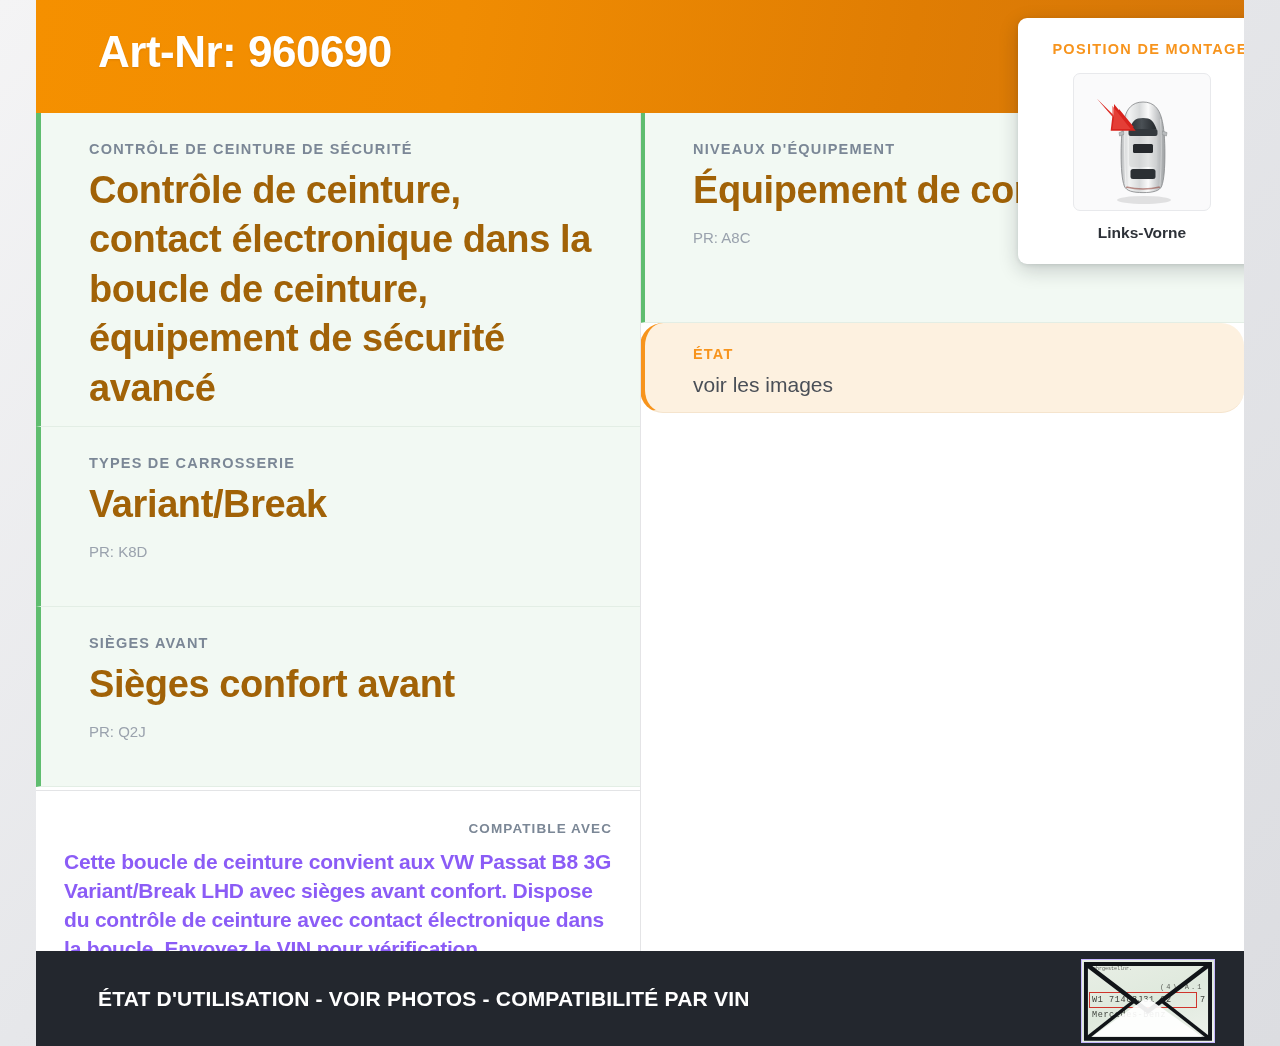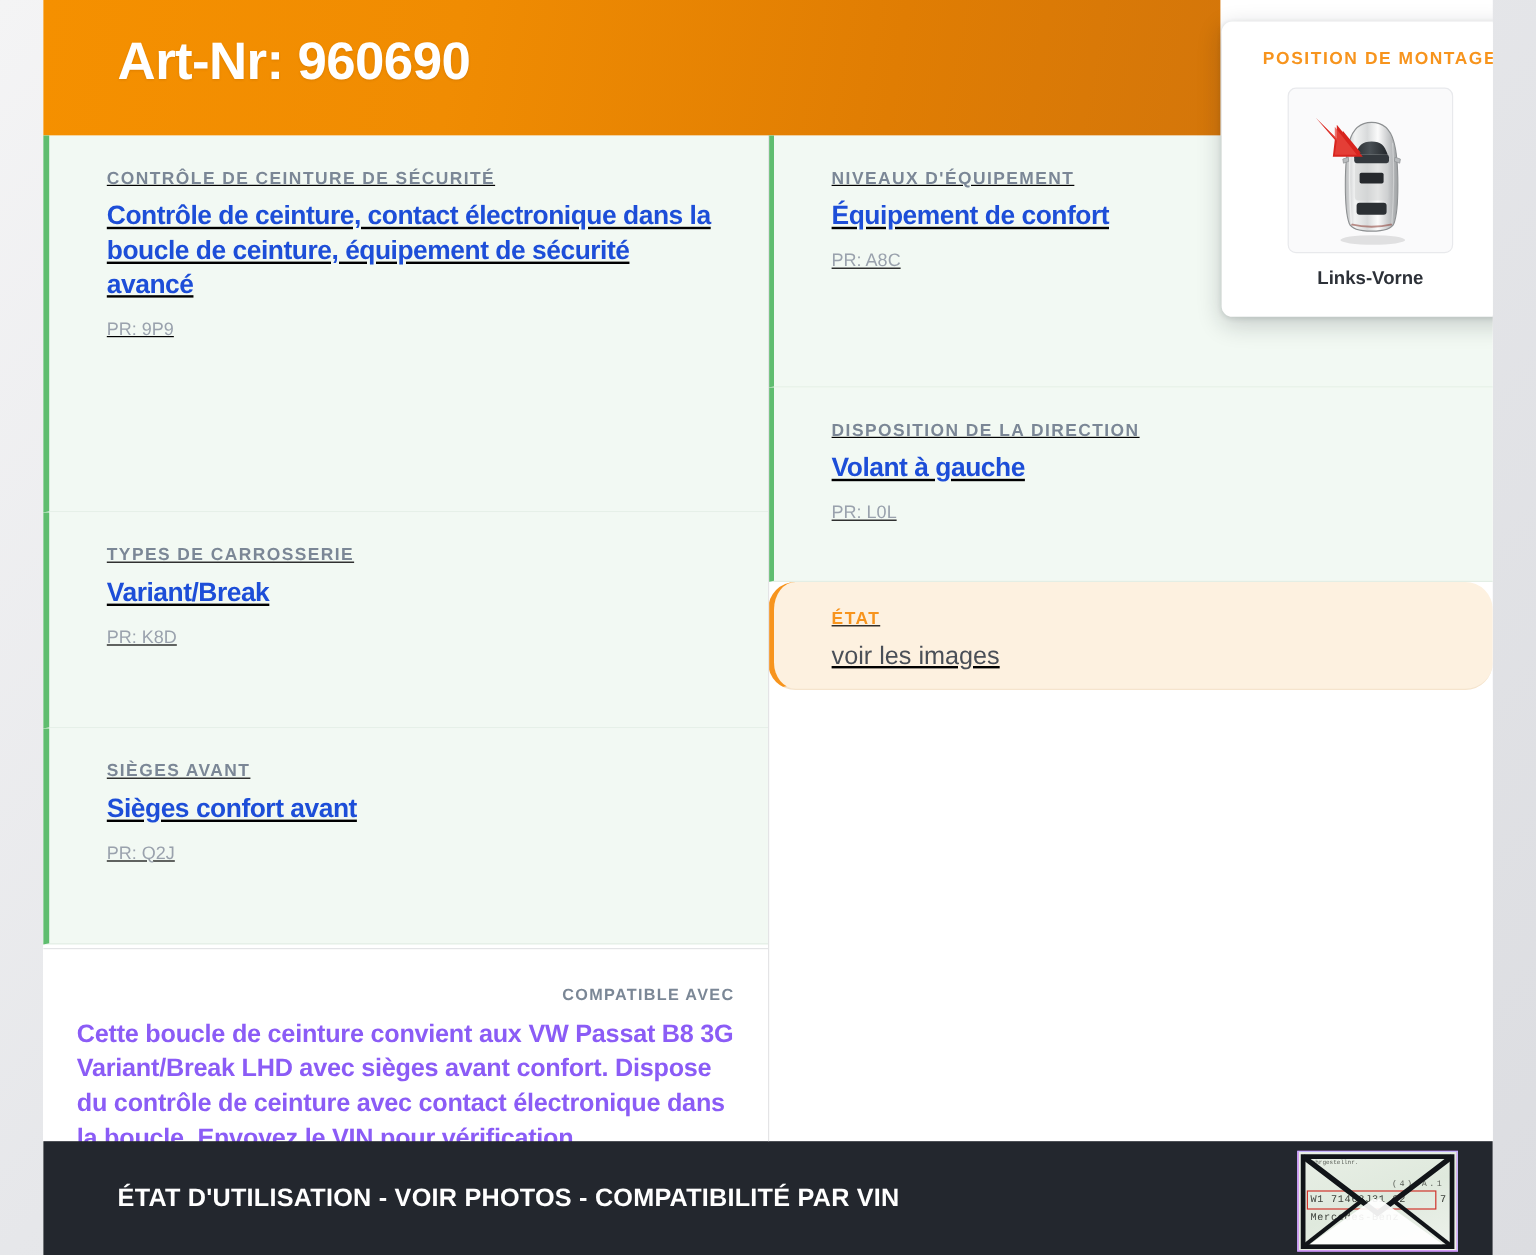--- a/index.html
+++ b/index.html
@@ -24,21 +24,21 @@
     width: 1208px;
     height: 1046px;
     background: #ffffff;
     overflow: hidden;
   }
 
   
   #header {
     position: absolute;
     left: 0; top: 0;
-    width: 981px;
+    width: 1208px;
     height: 113px;
     background: linear-gradient(100deg, #f59000 0%, #f08c02 35%, #e07d03 72%, #d4760a 100%);
   }
   #header-title {
     position: absolute;
     left: 62px;
     top: 27px;
     font-size: 44px;
     font-weight: 700;
     color: #ffffff;
@@ -74,42 +74,41 @@
     z-index: 3;
   }
 
   
   .card {
     position: relative;
     background: #f2f9f3;
     border-left: 5px solid #5fbd6f;
     border-bottom: 1px solid #e3eee5;
     padding: 28px 40px 18px 48px;
-    text-decoration: underline;
   }
   .card.alt {
     background: #fdf1e0;
     border-left: 5px solid #f7941d;
     border-bottom: 1px solid #f5e4cd;
   }
   .card-label {
     font-size: 14.5px;
     font-weight: 700;
     letter-spacing: 1.2px;
     color: #7b8796;
     text-transform: uppercase;
     margin-bottom: 9px;
     white-space: nowrap;
   }
   .card.alt .card-label { color: #f7941d; }
 
   .card-value {
-    font-size: 22px;
-    font-weight: 700;
-    color: #1d4ed8;
+    font-size: 38px;
+    font-weight: 700;
+    color: #a16207;
     line-height: 1.3;
     letter-spacing: -0.4px;
   }
   .card.alt .card-value {
     font-size: 21px;
     font-weight: 400;
     color: #4a4f57;
     letter-spacing: 0;
   }
   .card-pr {
@@ -291,25 +290,20 @@
     </div>
 
     <div class="col" id="col-right">
 
       <div class="card" id="card-equip">
         <div class="card-label">NIVEAUX D'ÉQUIPEMENT</div>
         <div class="card-value">Équipement de confort</div>
         <div class="card-pr">PR: A8C</div>
       </div>
 
-      <div class="card" id="card-steer">
-        <div class="card-label">DISPOSITION DE LA DIRECTION</div>
-        <div class="card-value">Volant à gauche</div>
-        <div class="card-pr">PR: L0L</div>
-      </div>
 
       <div class="card alt" id="card-state">
         <div class="card-label">ÉTAT</div>
         <div class="card-value">voir les images</div>
       </div>
 
       <div class="col-filler"></div>
     </div>
 
     <div id="col-divider"></div>

